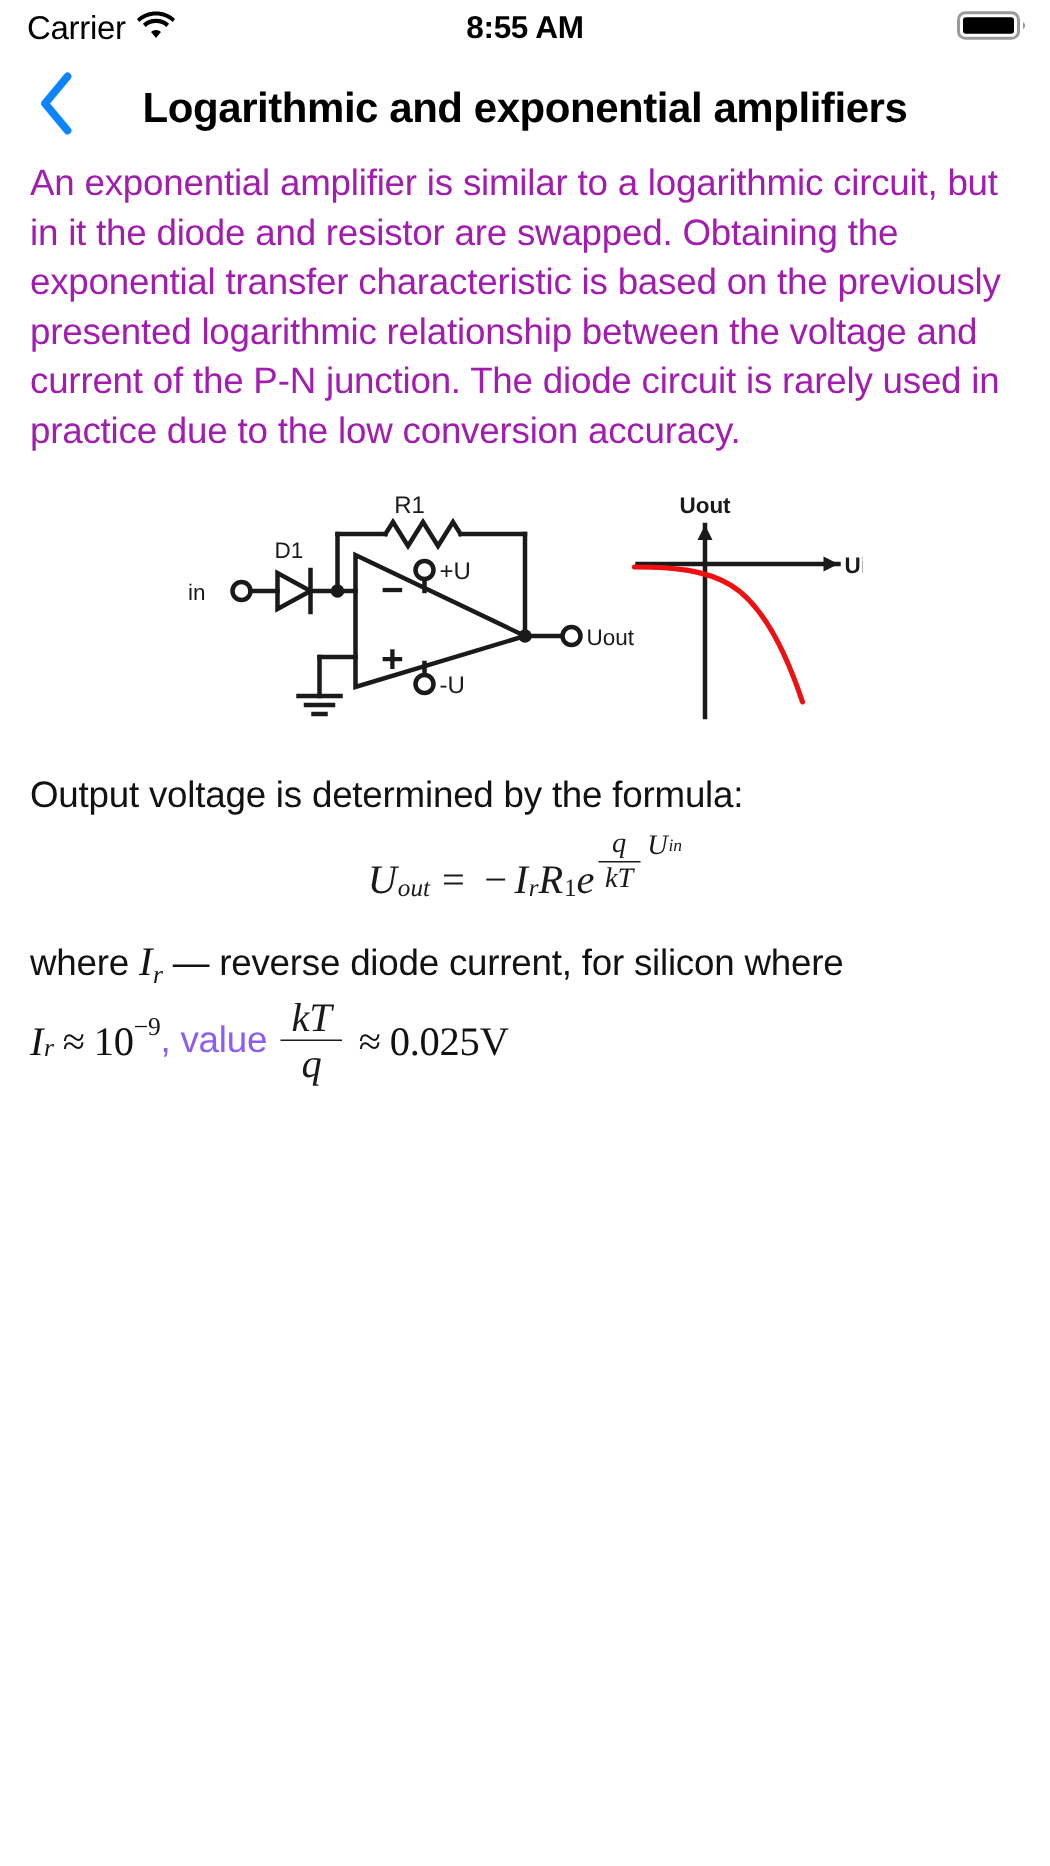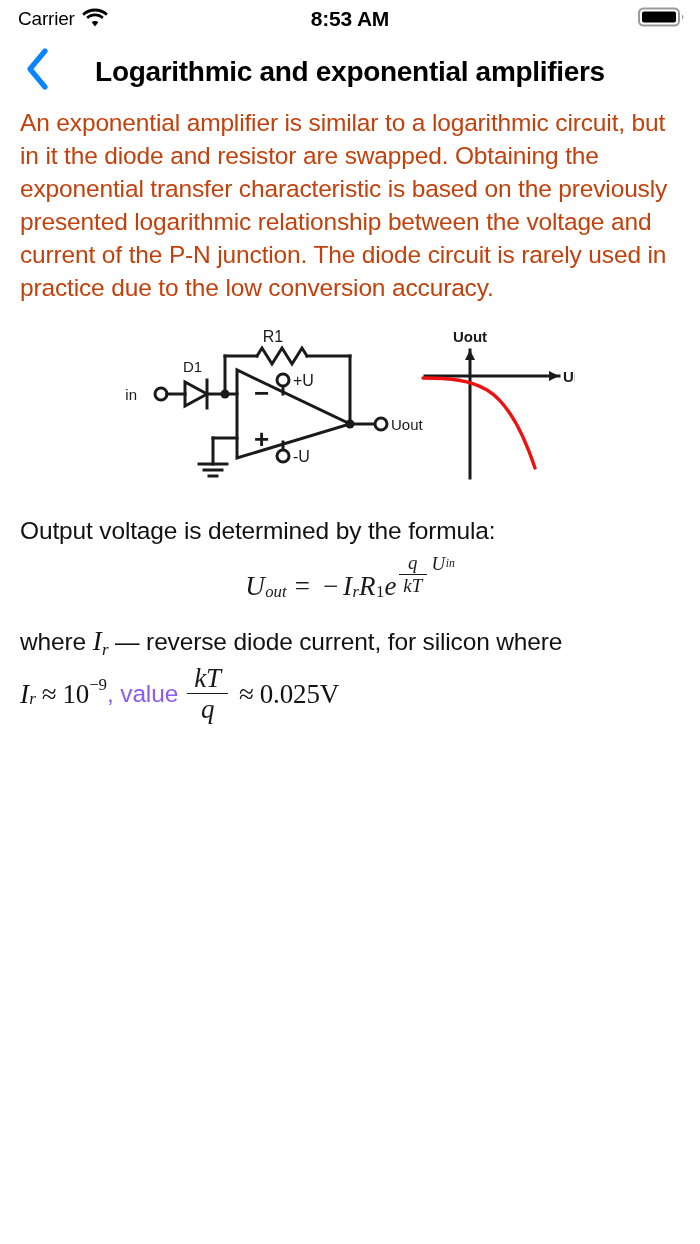--- a/index.html
+++ b/index.html
@@ -22,21 +22,21 @@
     background: #ffffff;
   }
   .sb-left {
     position: absolute;
     left: 18px;
     display: flex;
     align-items: center;
     gap: 7px;
   }
   .sb-carrier {
-    font-size: 19px;
+    font-size: 22px;
     color: #000;
     letter-spacing: -0.2px;
   }
   .sb-wifi { display: block; }
   .sb-center {
     position: absolute;
     left: 0; width: 700px;
     text-align: center;
     font-size: 21px;
     font-weight: bold;
@@ -92,21 +92,21 @@
     font-size: 30px;
     font-weight: bold;
     letter-spacing: -0.2px;
     margin-top: 22px;
     margin-bottom: 26px;
   }
 
   .body-text {
     font-size: 24.5px;
     line-height: 33px;
-    color: #c2410c;
+    color: #a21caf;
     letter-spacing: -0.15px;
   }
 
   
   .figure {
     margin-top: 24px;
     margin-bottom: 10px;
     display: flex;
     justify-content: center;
   }
@@ -210,21 +210,21 @@
   <div class="sb-left">
     <span class="sb-carrier">Carrier</span>
     <span class="sb-wifi">
       <svg width="26" height="19" viewBox="0 0 26 19">
         <path d="M13 3.4c4.3 0 8.2 1.6 11.1 4.3l1.6-2.1C22.4 2.3 17.9 0.6 13 0.6S3.6 2.3 0.3 5.6l1.6 2.1C4.8 5 8.7 3.4 13 3.4z" fill="#000"></path>
         <path d="M13 8.3c2.7 0 5.2 1 7 2.7l1.7-2.2C19.4 6.7 16.4 5.5 13 5.5S6.6 6.7 4.3 8.8L6 11c1.8-1.7 4.3-2.7 7-2.7z" fill="#000"></path>
         <path d="M13 13c1.3 0 2.5 0.5 3.3 1.3L13 18.4l-3.3-4.1C10.5 13.5 11.7 13 13 13z" fill="#000"></path>
       </svg>
     </span>
   </div>
-  <div class="sb-center">8:53 AM</div>
+  <div class="sb-center">8:55 AM</div>
   <div class="sb-right">
     <span>
       <svg width="48" height="24" viewBox="0 0 48 24">
         <rect x="1" y="3.5" width="40" height="17" rx="4.5" ry="4.5" fill="none" stroke="#9a9a9a" stroke-width="2"></rect>
         <rect x="4" y="6.5" width="34" height="11" rx="2" ry="2" fill="#000"></rect>
         <path d="M44 9.5 q3 2.5 0 5 z" fill="#9a9a9a"></path>
       </svg>
     </span>
   </div>
 </div>

